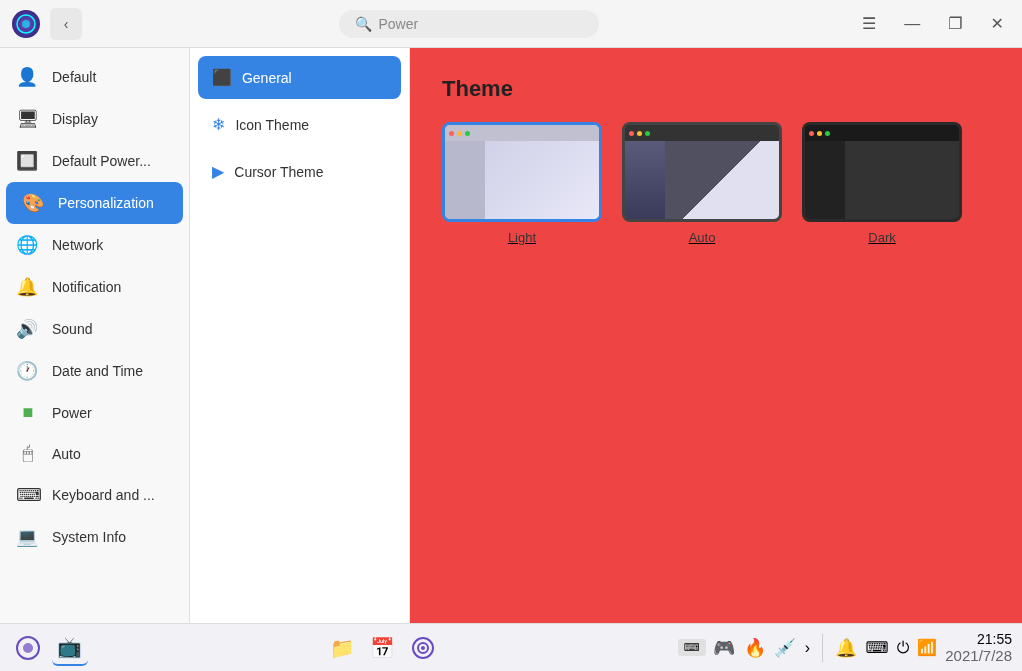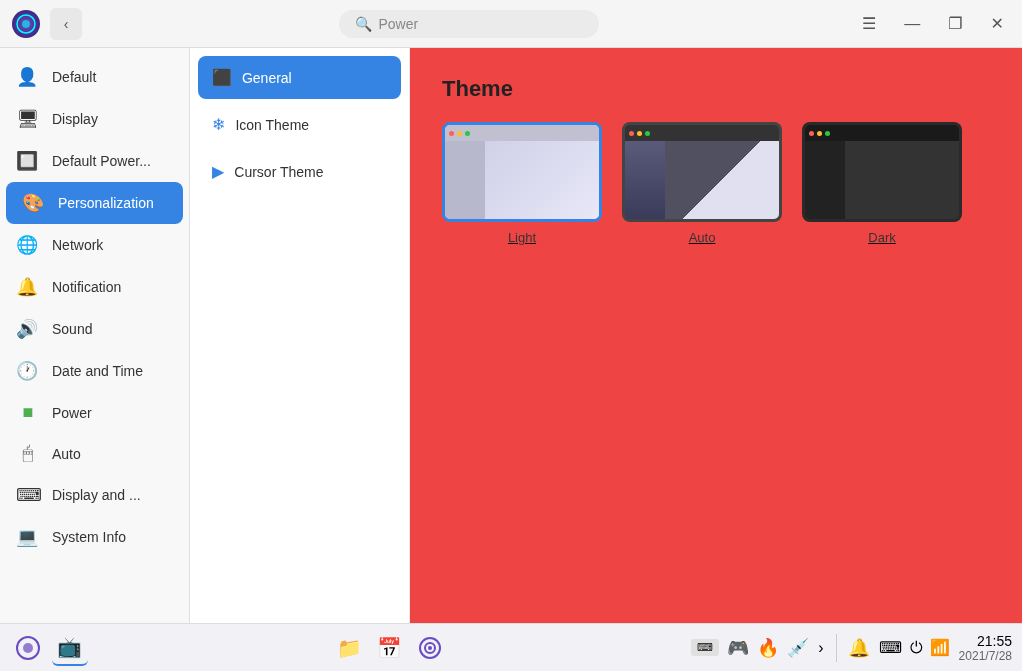--- a/index.html
+++ b/index.html
@@ -133,21 +133,21 @@
       padding: 0 10px; position: absolute; bottom: 0; left: 0; right: 0;
     }
     .taskbar-left { display: flex; align-items: center; gap: 6px; }
     .taskbar-center { display: flex; align-items: center; gap: 4px; }
     .taskbar-right { display: flex; align-items: center; gap: 8px; font-size: 13px; }
     .taskbar-app { width: 36px; height: 36px; border-radius: 6px; display: flex; align-items: center; justify-content: center; font-size: 18px; cursor: pointer; }
     .taskbar-active { border-bottom: 2px solid #3584e4; }
     .taskbar-sep { width: 1px; height: 28px; background: #ccc; margin: 0 4px; }
     .clock { text-align: right; }
     .clock-time { font-size: 14px; font-weight: 500; }
-    .clock-date { font-size: 12px; color: #666; }
+    .clock-date { font-size: 15px; color: #666; }
   </style>
 </head>
 <body>
 
 <div class="titlebar">
   <div class="titlebar-left">
     <div class="app-logo">
       <svg width="20" height="20" viewBox="0 0 20 20">
           <circle cx="10" cy="10" r="9" fill="none" stroke="cyan" stroke-width="1.5"></circle>
           <circle cx="10" cy="10" r="4" fill="cyan" opacity="0.6"></circle>
@@ -205,21 +205,21 @@
     <div class="sidebar-item">
       <span class="sidebar-icon" style="color:#4caf50;">■</span>
       <span>Power</span>
     </div>
     <div class="sidebar-item">
       <span class="sidebar-icon">🖱</span>
       <span>Auto</span>
     </div>
     <div class="sidebar-item">
       <span class="sidebar-icon">⌨</span>
-      <span>Display and ...</span>
+      <span>Keyboard and ...</span>
     </div>
     <div class="sidebar-item">
       <span class="sidebar-icon">💻</span>
       <span>System Info</span>
     </div>
   </div>
 
   <div class="sub-sidebar">
     <div class="sub-item active">
       <span class="sub-icon" style="color:white;">⬛</span>

